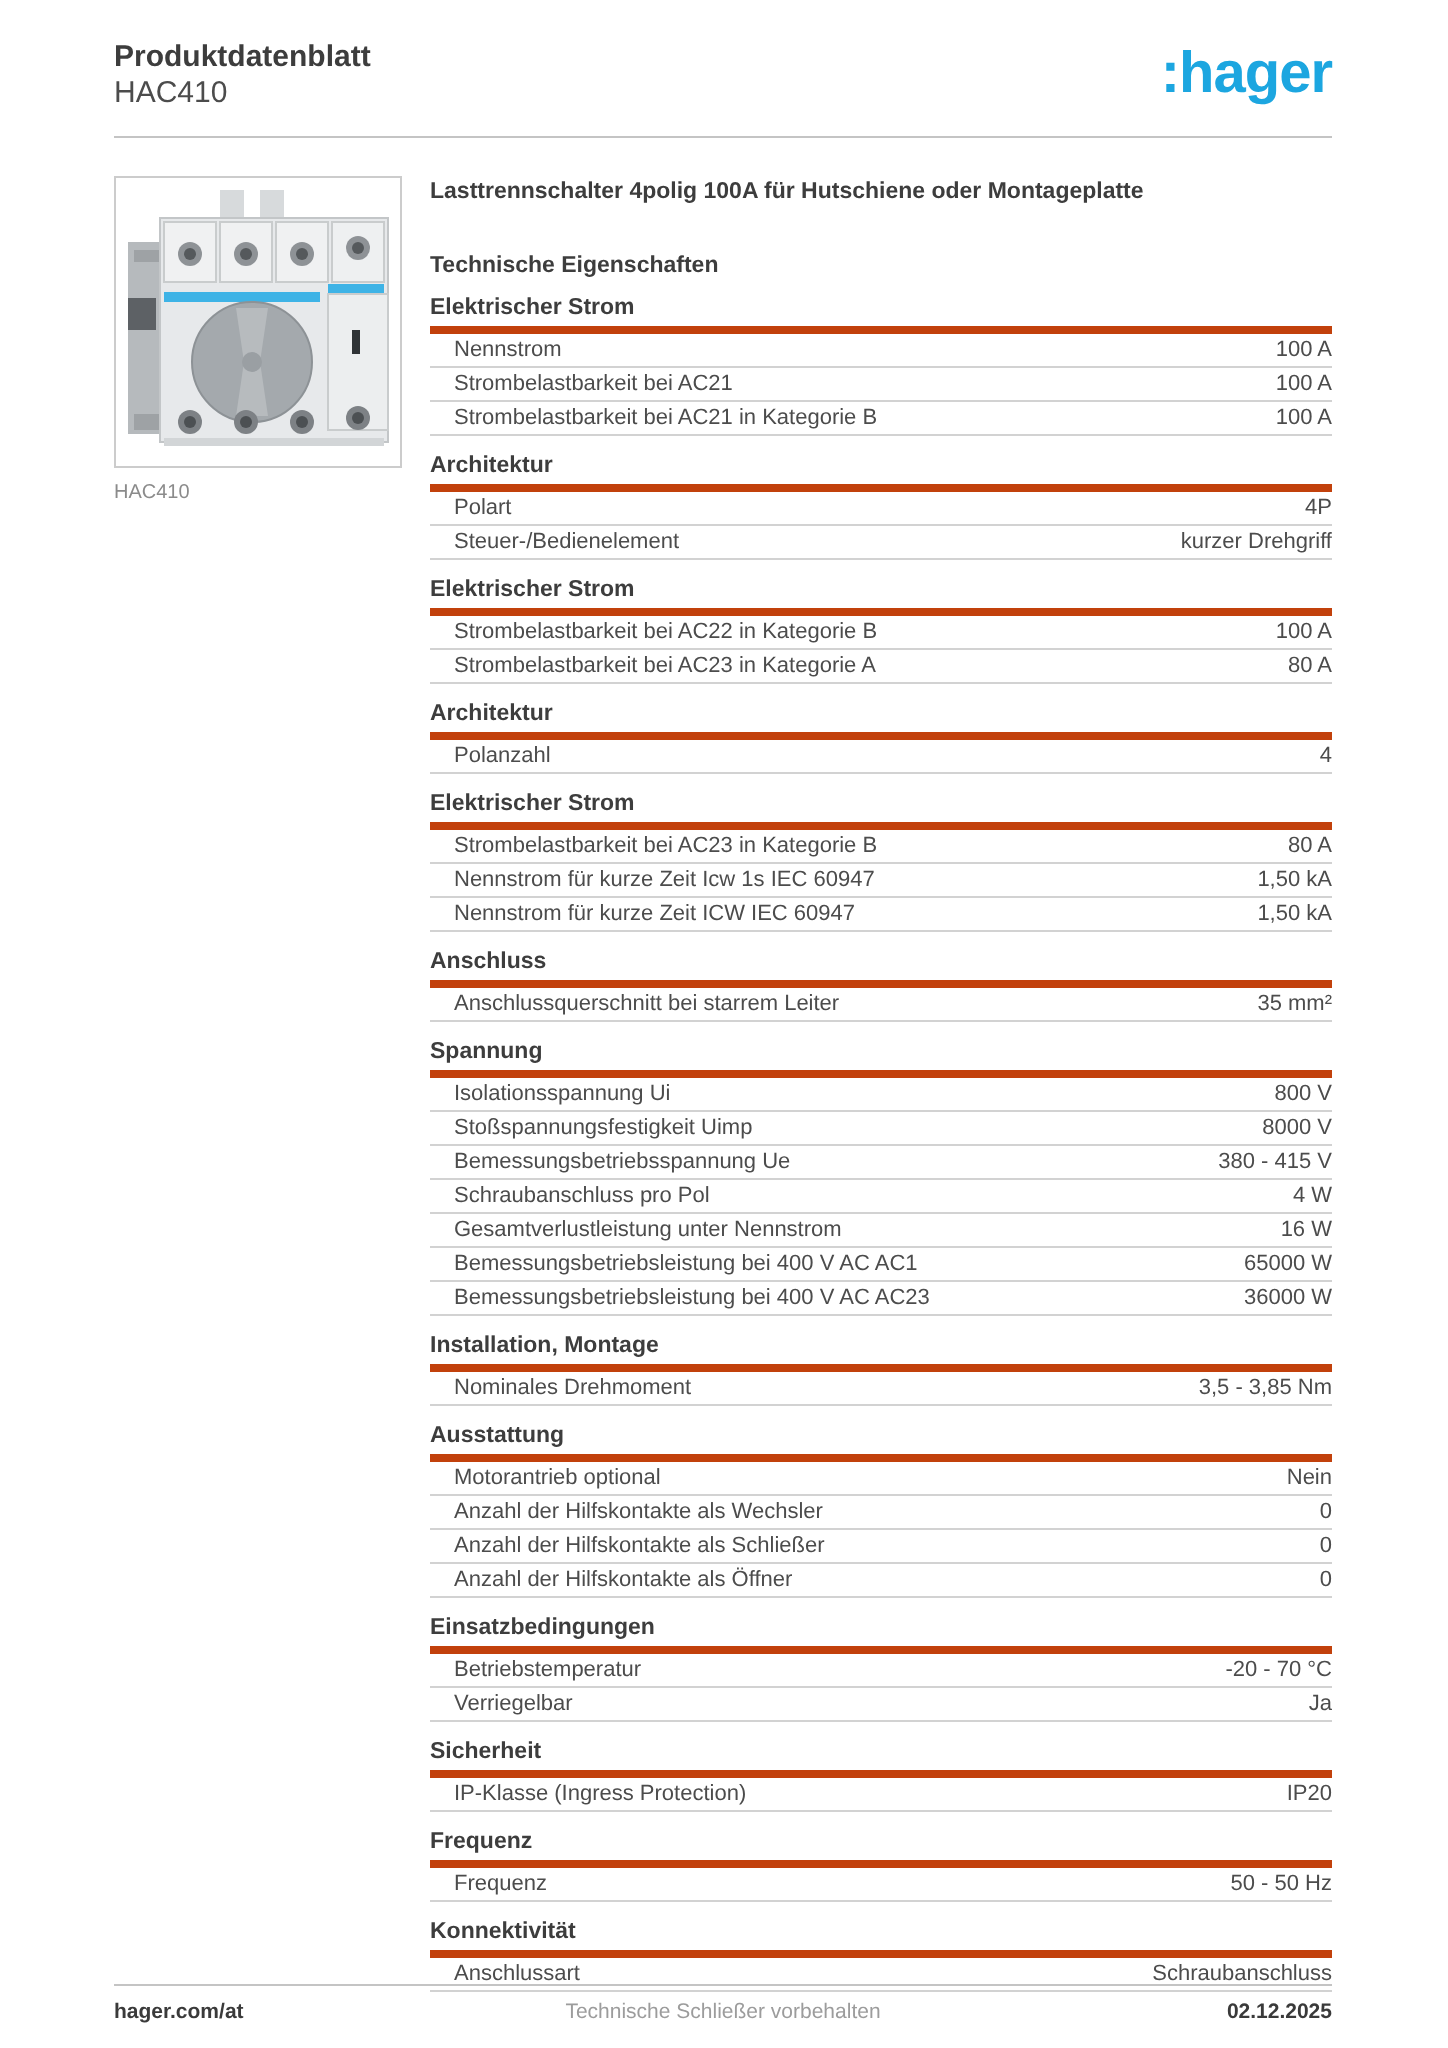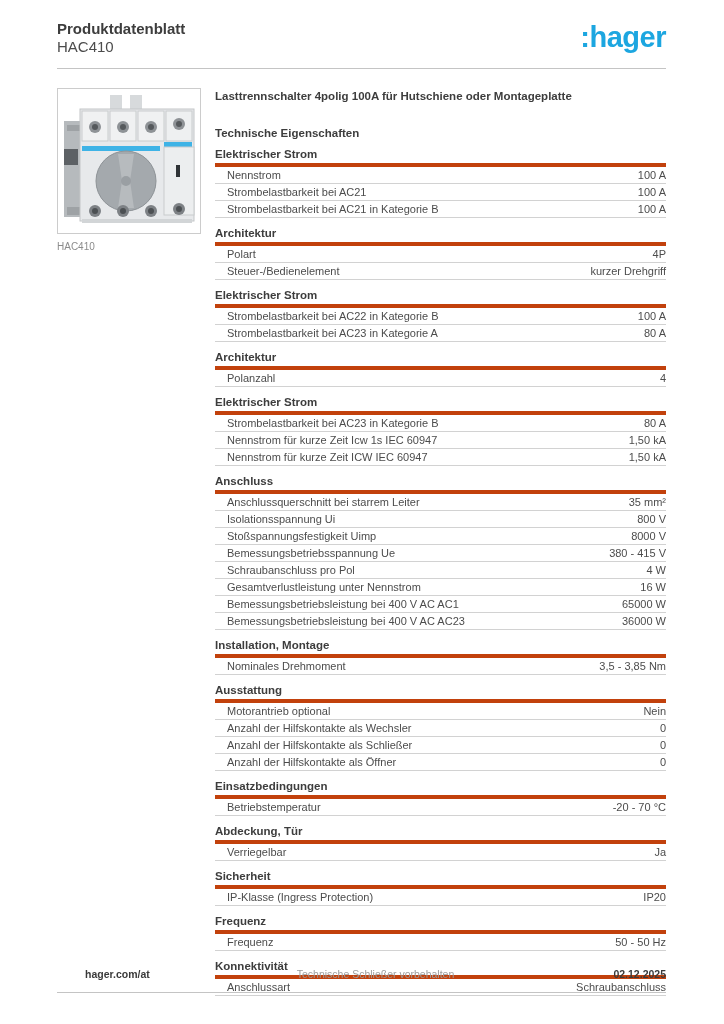--- a/index.html
+++ b/index.html
@@ -59,24 +59,23 @@
   }
   .spec-label { color: #4c4c4c; white-space: nowrap; }
   .spec-value { color: #4c4c4c; text-align: right; white-space: nowrap; padding-left: 10px; }
 
   
   .footer-rule {
     position: absolute; top: 992px; left: 57px; right: 58px;
     border-top: 1px solid #c4c4c4;
   }
   .footer {
-    position: absolute; top: 968px; left: 57px; right: 58px;
+    position: absolute; top: 1000px; left: 57px; right: 58px;
     display: flex; justify-content: space-between; align-items: flex-end;
     font-size: 10.5px;
-    margin-left: 28px;
   }
   .footer-left { font-weight: bold; color: #3a3a3a; }
   .footer-center { color: #9c9c9c; position: absolute; left: 0; right: 0; text-align: center; }
   .footer-right { font-weight: bold; color: #3a3a3a; }
 </style>
 </head>
 <body>
 
 <div class="page">
 
@@ -209,20 +208,21 @@
             </div>
           </section>
           <section class="spec-section">
             <div class="spec-heading">Anschluss</div>
             <div class="spec-row">
               <span class="spec-label">Anschlussquerschnitt bei starrem Leiter</span>
               <span class="spec-value">35 mm²</span>
             </div>
           </section>
           <section class="spec-section">
+            <div class="spec-heading">Spannung</div>
             <div class="spec-row">
               <span class="spec-label">Isolationsspannung Ui</span>
               <span class="spec-value">800 V</span>
             </div>
             <div class="spec-row">
               <span class="spec-label">Stoßspannungsfestigkeit Uimp</span>
               <span class="spec-value">8000 V</span>
             </div>
             <div class="spec-row">
               <span class="spec-label">Bemessungsbetriebsspannung Ue</span>
@@ -274,21 +274,20 @@
             </div>
           </section>
           <section class="spec-section">
             <div class="spec-heading">Einsatzbedingungen</div>
             <div class="spec-row">
               <span class="spec-label">Betriebstemperatur</span>
               <span class="spec-value">-20 - 70 °C</span>
             </div>
           </section>
           <section class="spec-section">
-            <div class="spec-heading">Abdeckung, Tür</div>
             <div class="spec-row">
               <span class="spec-label">Verriegelbar</span>
               <span class="spec-value">Ja</span>
             </div>
           </section>
           <section class="spec-section">
             <div class="spec-heading">Sicherheit</div>
             <div class="spec-row">
               <span class="spec-label">IP-Klasse (Ingress Protection)</span>
               <span class="spec-value">IP20</span>

